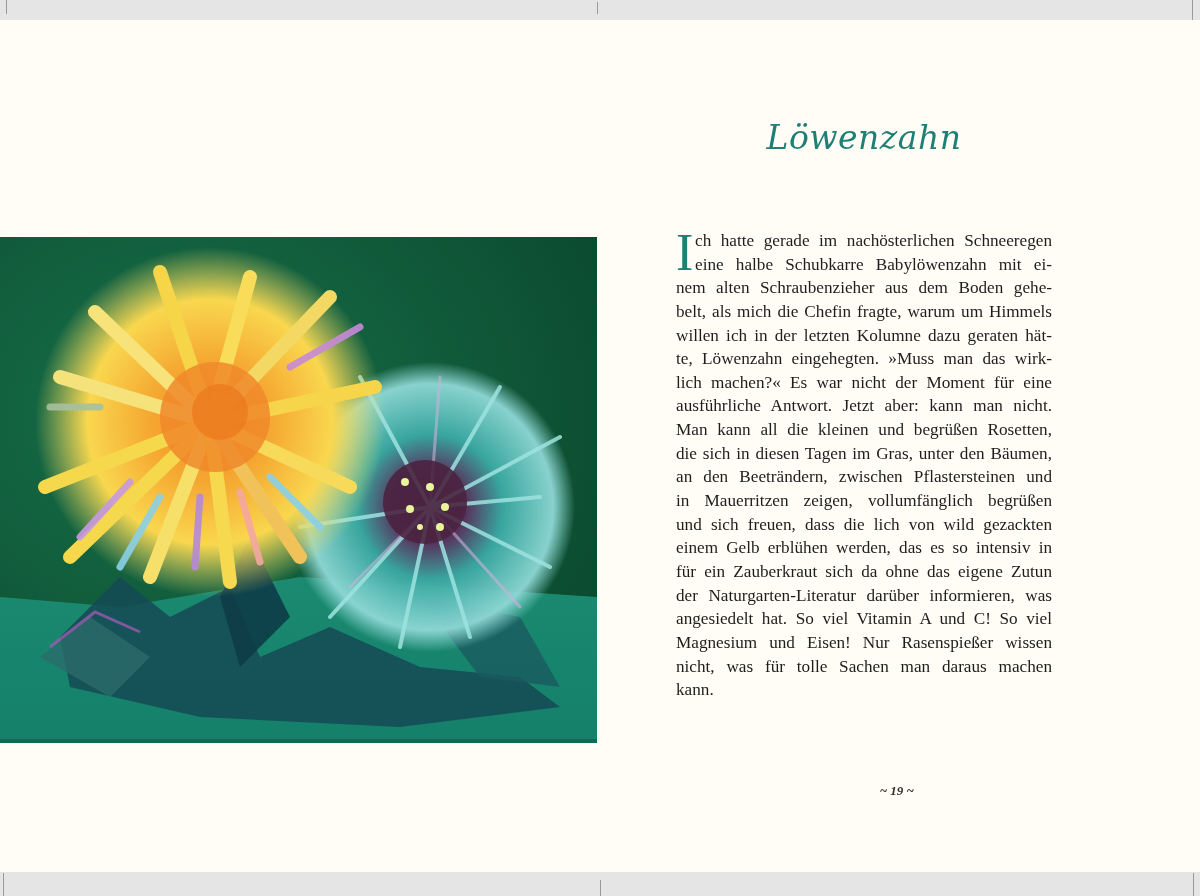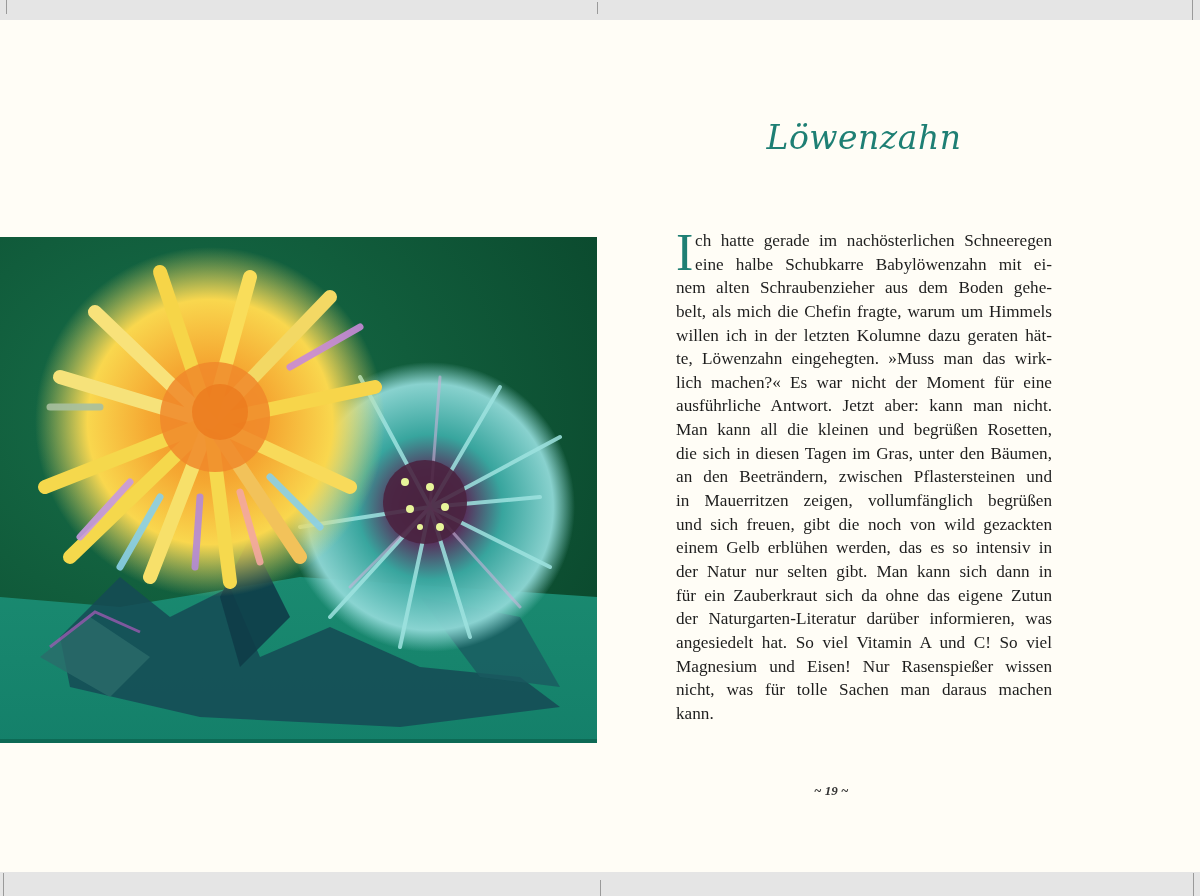--- a/index.html
+++ b/index.html
@@ -72,21 +72,21 @@
       left: 0; top: 4px;
       font-family: "Liberation Serif", serif;
       font-size: 52px;
       line-height: 40px;
       color: #1e7f74;
     }
     .page-number {
       position: absolute;
       left: 814px; top: 783px;
       width: 100px;
-      text-align: left;
+      text-align: right;
       font-family: "Liberation Serif", serif;
       font-style: italic;
       font-weight: bold;
       font-size: 13px;
       color: #333;
     }
   </style>
 </head>
 <body>
 
@@ -205,23 +205,22 @@
     <span class="body-line">nem alten Schraubenzieher aus dem Boden gehe-</span>
     <span class="body-line">belt, als mich die Chefin fragte, warum um Himmels</span>
     <span class="body-line">willen ich in der letzten Kolumne dazu geraten hät-</span>
     <span class="body-line">te, Löwenzahn eingehegten. »Muss man das wirk-</span>
     <span class="body-line">lich machen?« Es war nicht der Moment für eine</span>
     <span class="body-line">ausführliche Antwort. Jetzt aber: kann man nicht.</span>
     <span class="body-line">Man kann all die kleinen und begrüßen Rosetten,</span>
     <span class="body-line">die sich in diesen Tagen im Gras, unter den Bäumen,</span>
     <span class="body-line">an den Beeträndern, zwischen Pflastersteinen und</span>
     <span class="body-line">in Mauerritzen zeigen, vollumfänglich begrüßen</span>
-    <span class="body-line">und sich freuen, gibt die noch von wild gezackten</span>
+    <span class="body-line">und sich freuen, dass die lich von wild gezackten</span>
     <span class="body-line">einem Gelb erblühen werden, das es so intensiv in</span>
-    <span class="body-line">der Natur nur selten gibt. Man kann sich dann in</span>
     <span class="body-line">für ein Zauberkraut sich da ohne das eigene Zutun</span>
     <span class="body-line">der Naturgarten-Literatur darüber informieren, was</span>
     <span class="body-line">angesiedelt hat. So viel Vitamin A und C! So viel</span>
     <span class="body-line">Magnesium und Eisen! Nur Rasenspießer wissen</span>
     <span class="body-line">nicht, was für tolle Sachen man daraus machen</span>
     <span class="body-line last">kann.</span>
   </div>
 
   <div class="page-number">~ 19 ~</div>
 </div>

